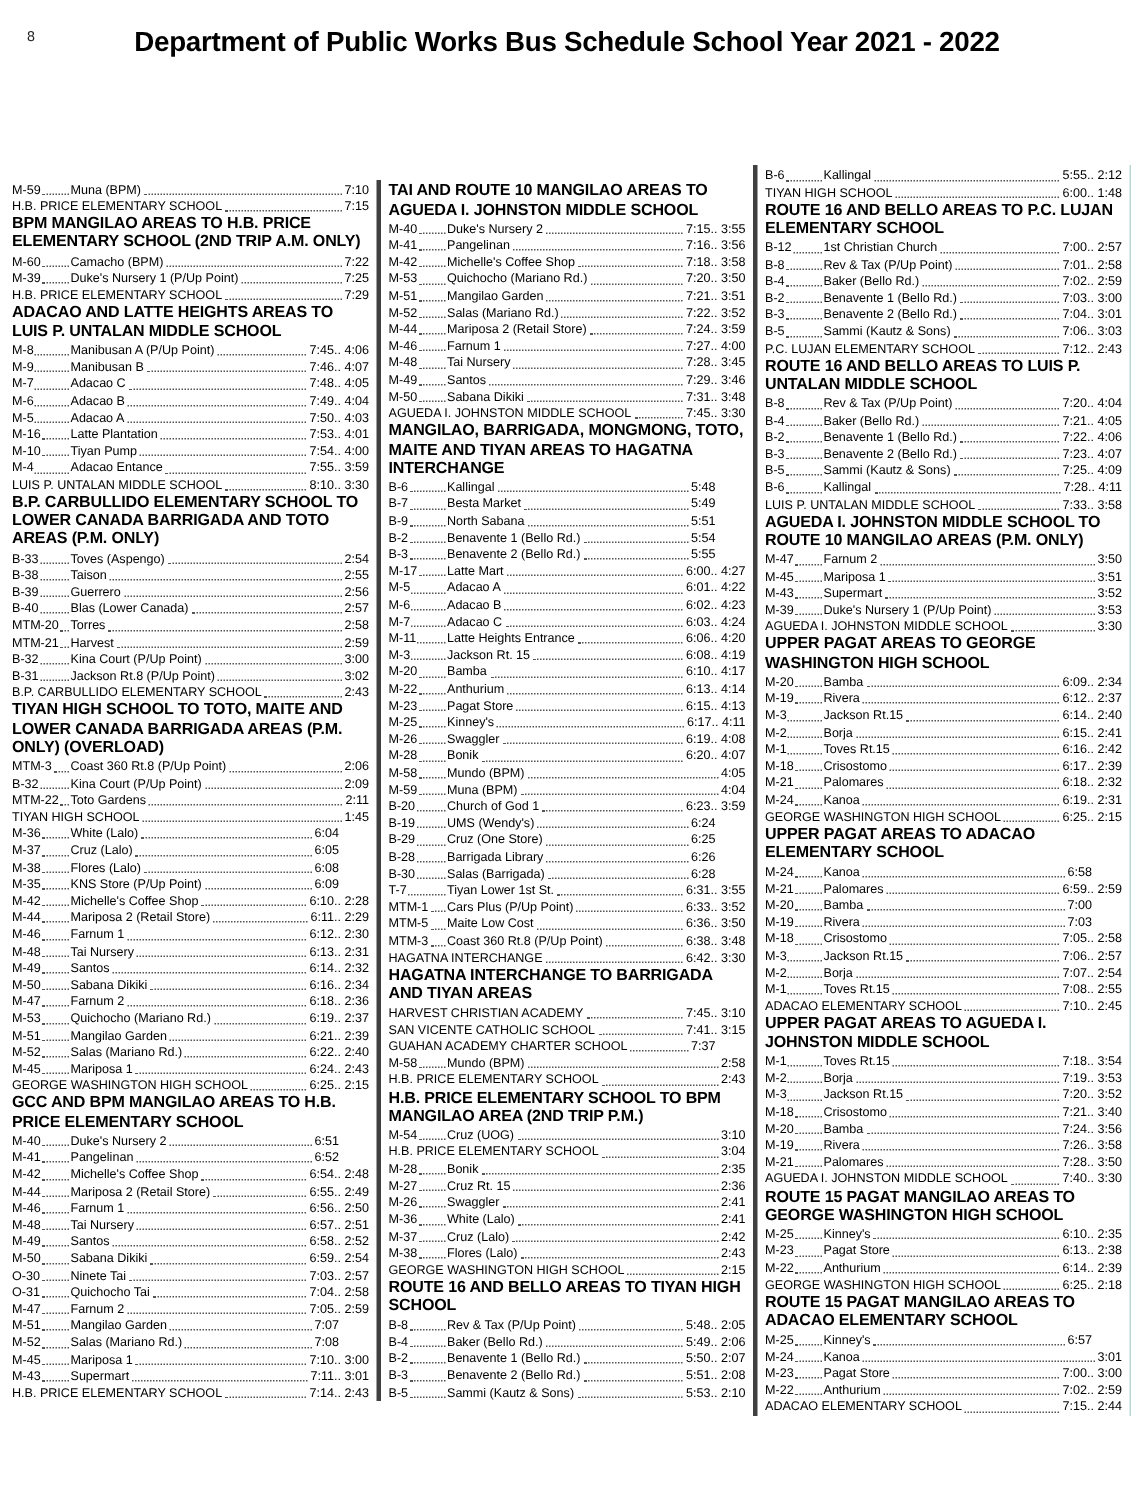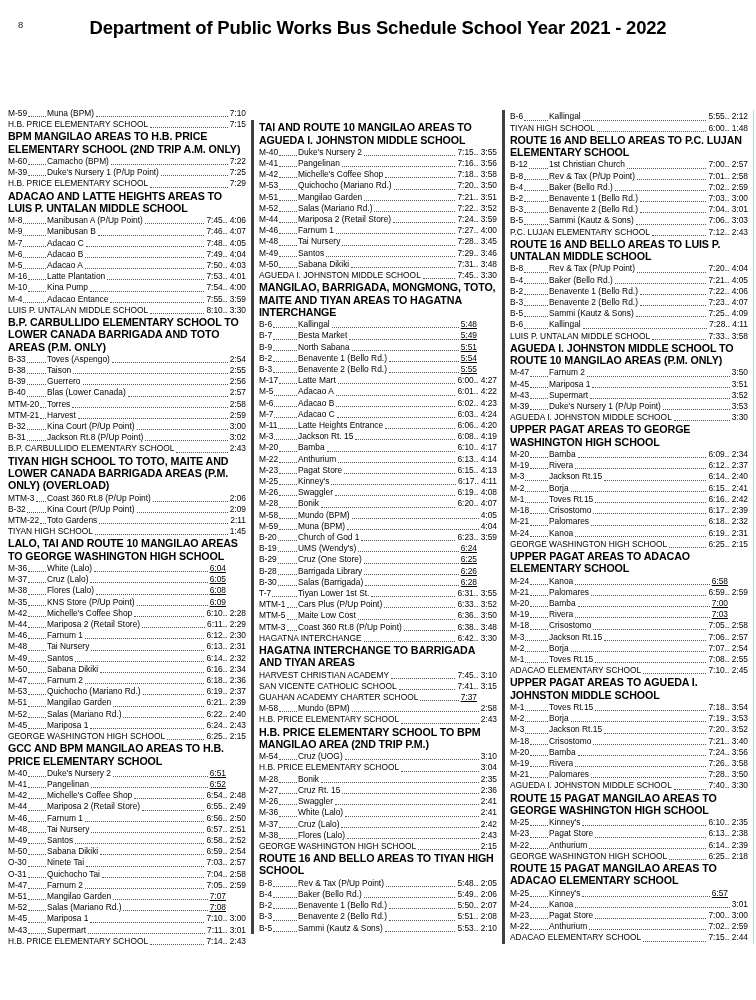--- a/index.html
+++ b/index.html
@@ -33,21 +33,21 @@
   .dots{
     flex:1 1 2px;min-width:0;border-bottom:1px dotted #555;
     align-self:flex-end;margin:0 1px 2px 1px;height:0;
   }
   .stop{flex:0 0 auto;}
   .leader{
     flex:1 1 4px;min-width:4px;border-bottom:1px dotted #555;
     align-self:flex-end;margin:0 2px 2px 2px;height:0;
   }
   .time{flex:0 0 auto;white-space:pre;}
-  .amgap{margin-right:20px;text-decoration:underline;}
+  .amgap{margin-right:20px;}
 </style>
 </head>
 <body>
 
 <div class="page">
   <div class="header">
     <span class="pageno">8</span>
     <h1 class="title">Department of Public Works Bus Schedule School Year 2021 - 2022</h1>
   </div>
   <div class="cols" id="cols">
@@ -148,21 +148,21 @@
             </span>
             <span class="stop">Latte Plantation</span>
             <span class="leader"></span>
             <span class="time">7:53.. 4:01</span>
           </div>
           <div class="row">
             <span class="codewrap">
               <span class="codetext">M-10</span>
               <span class="dots"></span>
             </span>
-            <span class="stop">Kina Pump</span>
+            <span class="stop">Tiyan Pump</span>
             <span class="leader"></span>
             <span class="time">7:54.. 4:00</span>
           </div>
           <div class="row">
             <span class="codewrap">
               <span class="codetext">M-4</span>
               <span class="dots"></span>
             </span>
             <span class="stop">Adacao Entance</span>
             <span class="leader"></span>
@@ -283,21 +283,20 @@
             <span class="leader"></span>
             <span class="time">2:11</span>
           </div>
           <div class="row">
             <span class="stop">TIYAN HIGH SCHOOL</span>
             <span class="leader"></span>
             <span class="time">1:45</span>
           </div>
         </div>
         <div class="section">
-          <div class="heading">LALO, TAI AND ROUTE 10 MANGILAO AREAS TO GEORGE WASHINGTON HIGH SCHOOL</div>
           <div class="row">
             <span class="codewrap">
               <span class="codetext">M-36</span>
               <span class="dots"></span>
             </span>
             <span class="stop">White (Lalo)</span>
             <span class="leader"></span>
             <span class="time amgap">6:04</span>
           </div>
           <div class="row">

